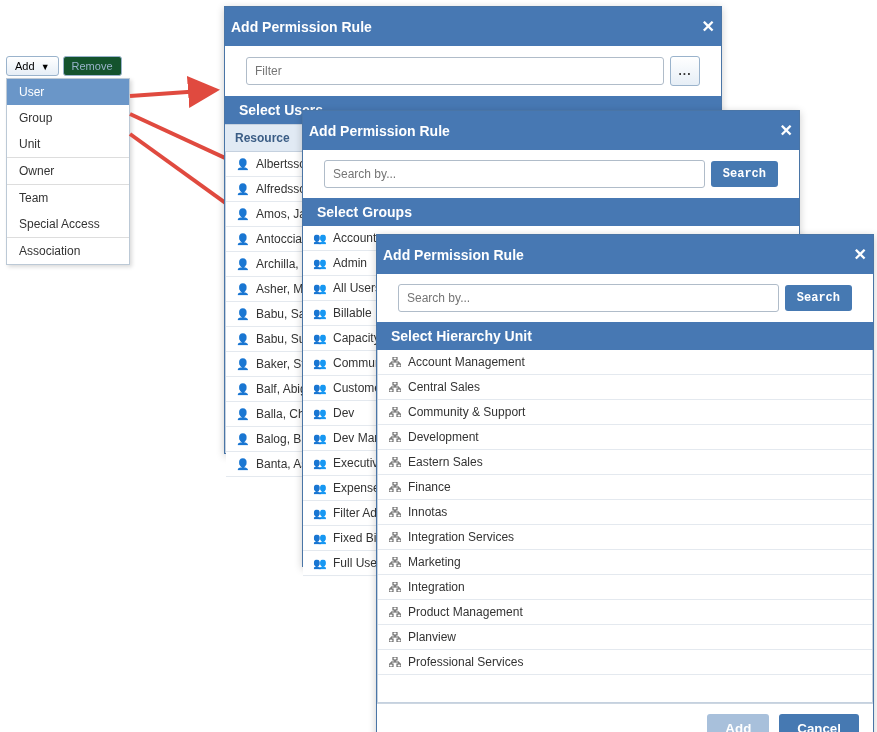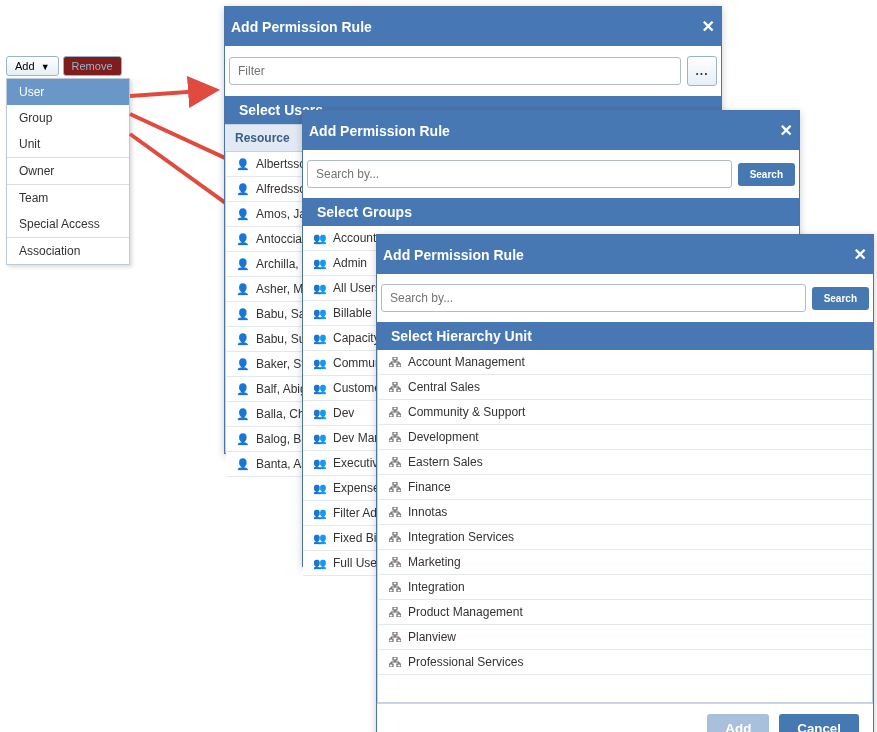--- a/index.html
+++ b/index.html
@@ -1,35 +1,35 @@
 <!DOCTYPE html>
 <html><head>
 <meta charset="utf-8">
 <style>
   html,body{margin:0;padding:0;font-family:Verdana,Arial,sans-serif;font-size:12px;color:#333;background:#fff;}
   #stage{position:relative;width:877px;height:732px;overflow:hidden;}
   
   .btn{display:inline-block;padding:3px 8px;border:1px solid #9ab3cc;border-radius:3px;background:linear-gradient(#fff,#e6eef6);font-size:11px;cursor:pointer;}
-  .btn[disabled]{color:#9ab3cc;background:#7f1d1d;cursor:default;}
+  .btn[disabled]{color:#9ab3cc;background:#14532d;cursor:default;}
   #add-menu-wrap{position:absolute;left:6px;top:56px;}
   #add-menu-wrap .toolbar{display:flex;gap:4px;}
   #add-menu-wrap .dropdown-icon{font-size:9px;margin-left:3px;}
   .menu{width:122px;border:1px solid #bcc9d6;background:#fff;box-shadow:2px 2px 4px rgba(0,0,0,.15);margin-top:2px;}
   .menu-item{padding:6px 12px;cursor:pointer;}
   .menu-item.selected{background:#6a96c8;color:#fff;}
   .menu-sep{border-top:1px solid #ddd;margin:0;}
   
   .dlg{position:absolute;border:1px solid #4a75a6;background:#fff;box-shadow:0 2px 8px rgba(0,0,0,.2);}
   .dlg-title{background:#4778b3;color:#fff;font-weight:bold;font-size:14px;padding:10px 6px;display:flex;justify-content:space-between;align-items:center;}
   .dlg-close{cursor:pointer;font-weight:bold;font-size:16px;color:#fff;}
-  .dlg-body{padding:10px 4px;}
+  .dlg-body{padding:10px 21px;}
   .filter-row{display:flex;gap:6px;align-items:center;}
   .filter-input{flex:1;border:1px solid #b0bcc9;border-radius:3px;padding:6px 8px;font-size:12px;width:100%;box-sizing:border-box;}
   .ellipsis-btn{border:1px solid #9ab3cc;background:linear-gradient(#fff,#e6eef6);border-radius:3px;width:28px;height:28px;display:flex;align-items:center;justify-content:center;font-weight:bold;cursor:pointer;letter-spacing:1px;}
-  .search-btn{background:#4679b2;color:#fff;border:none;border-radius:3px;padding:6px 12px;font-weight:bold;font-size:10px;cursor:pointer;}
+  .search-btn{background:#4679b2;color:#fff;border:none;border-radius:3px;padding:6px 12px;font-weight:bold;font-size:12px;cursor:pointer;font-family:Liberation Mono, monospace;}
   .section-hdr{background:#4778b3;color:#fff;font-weight:bold;padding:6px 14px;font-size:14px;}
   .col-hdr{background:#e1eaf4;color:#3b5d85;font-weight:bold;padding:6px 10px;border-bottom:1px solid #c5d1df;border-top:1px solid #c5d1df;font-size:12px;}
   .list{max-height:none;}
   .row{display:flex;align-items:center;gap:6px;padding:5px 10px;border-bottom:1px solid #e4e9ef;background:#fff;cursor:pointer;}
   .row .ico{width:14px;display:flex;justify-content:center;color:#555;}
   .row .lbl{flex:1;white-space:nowrap;overflow:hidden;text-overflow:ellipsis;}
   .dlg-footer{border-top:1px solid #ccd6e1;padding:10px 14px;display:flex;justify-content:flex-end;gap:10px;background:#fff;}
   .btn-primary{background:#4679b2;color:#fff;border:none;border-radius:3px;padding:7px 18px;font-weight:bold;cursor:pointer;}
   .btn-primary.disabled{background:#a8c0db;cursor:default;}
   

